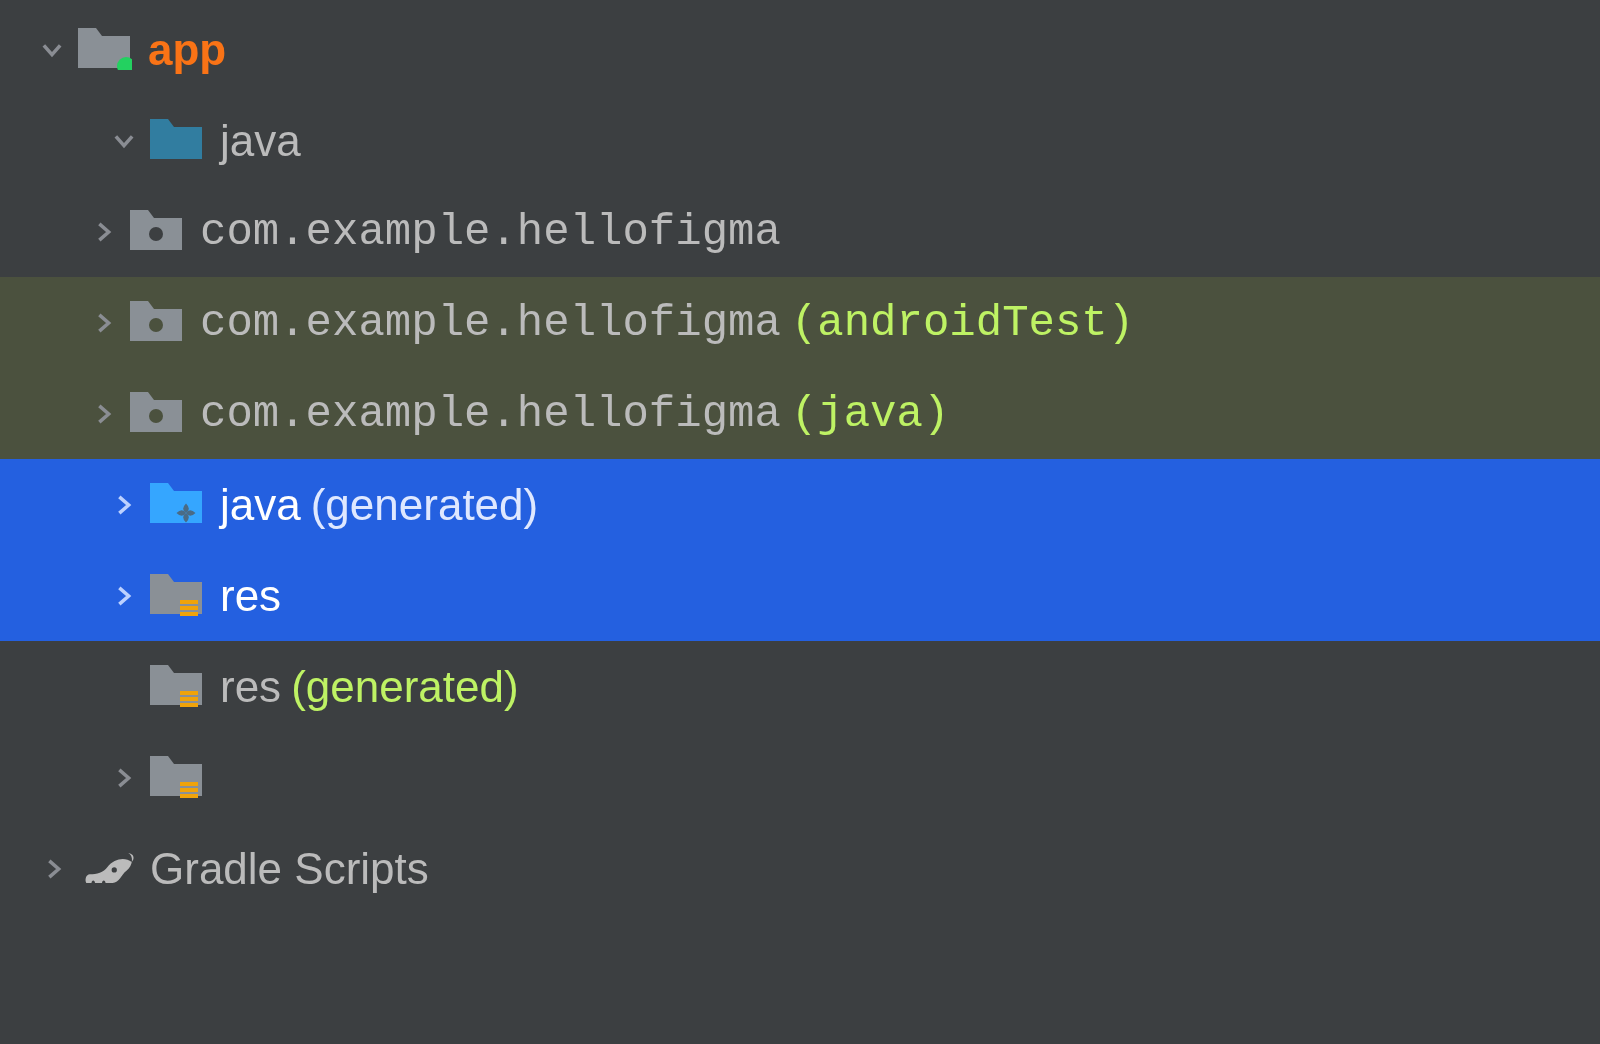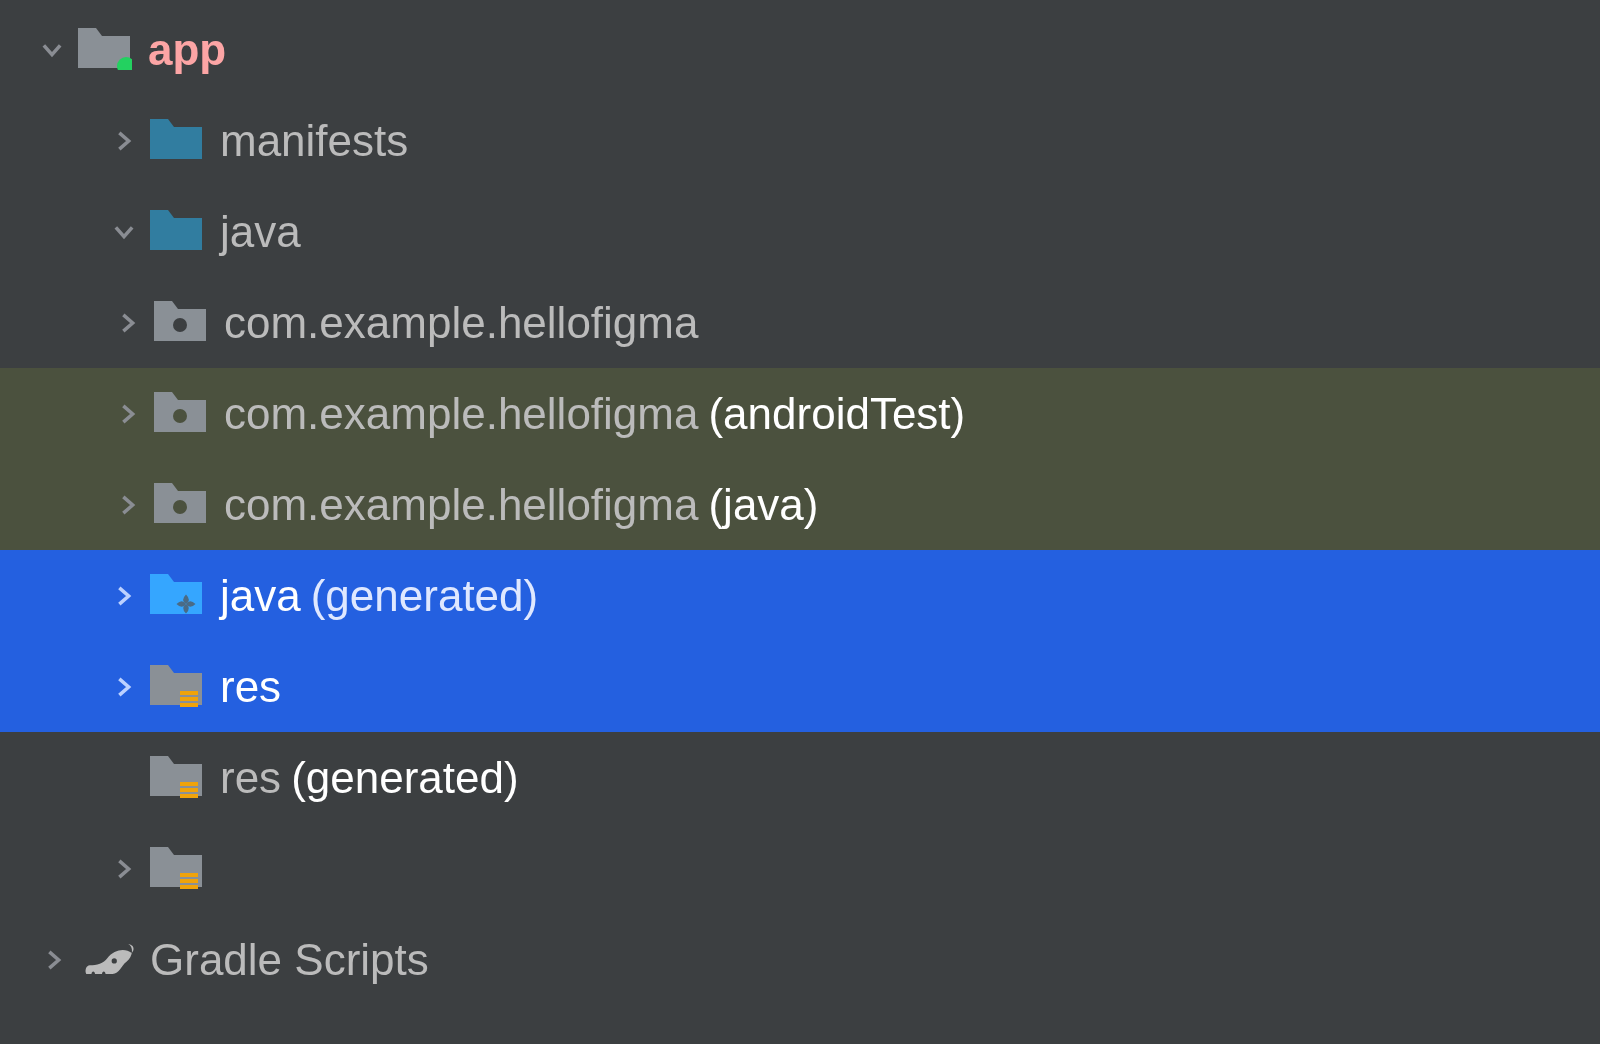--- a/index.html
+++ b/index.html
@@ -34,26 +34,26 @@
     .arrow svg { width: 28px; height: 28px; }
     .arrow.spacer svg { visibility: hidden; }
     .icon {
       width: 60px;
       height: 48px;
       margin-right: 12px;
       flex-shrink: 0;
       display: inline-block;
     }
     .label { color: #bbbbbb; }
-    .label.bold { font-weight: 700; color: #fca5a5; }
+    .label.bold { font-weight: 700; color: #f97316; }
     .row.highlight-blue .label { color: #ffffff; }
-    .muted { color: #ffffff; margin-left: 10px; }
+    .muted { color: #bef264; margin-left: 10px; }
     .indent-0 { padding-left: 28px; }
     .indent-1 { padding-left: 100px; }
-    .indent-2 { padding-left: 104px; }
+    .indent-2 { padding-left: 80px; font-family: Liberation Mono, monospace; }
 
     
     .folder-svg { width: 56px; height: 44px; }
 
     .gradle-icon {
       width: 62px;
       height: 48px;
       display: inline-flex;
       align-items: center;
       justify-content: center;
@@ -77,33 +77,20 @@
     </span>
     <span class="icon">
       <svg class="folder-svg" viewBox="0 0 56 44">
         <path d="M2 10 L2 42 L54 42 L54 10 L26 10 L20 2 L2 2 Z" fill="#8a9096"></path>
         <circle cx="50" cy="40" r="9" fill="#23d160"></circle>
       </svg>
     </span>
     <span class="label bold">app</span>
   </div>
 
-  <div class="row indent-1">
-    <span class="arrow">
-      <svg viewBox="0 0 24 24">
-          <path d="M8 5 L16 12 L8 19" fill="none" stroke="currentColor" stroke-width="3"></path>
-        </svg>
-    </span>
-    <span class="icon">
-      <svg class="folder-svg" viewBox="0 0 56 44">
-        <path d="M2 10 L2 42 L54 42 L54 10 L26 10 L20 2 L2 2 Z" fill="#317da0"></path>
-      </svg>
-    </span>
-    <span class="label">manifests</span>
-  </div>
 
   <div class="row indent-1">
     <span class="arrow">
       <svg viewBox="0 0 24 24">
           <path d="M5 8 L12 16 L19 8" fill="none" stroke="currentColor" stroke-width="3"></path>
         </svg>
     </span>
     <span class="icon">
       <svg class="folder-svg" viewBox="0 0 56 44">
         <path d="M2 10 L2 42 L54 42 L54 10 L26 10 L20 2 L2 2 Z" fill="#317da0"></path>

